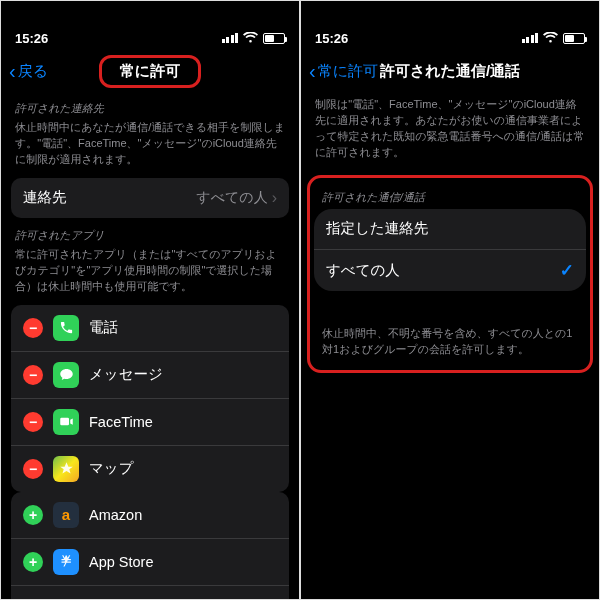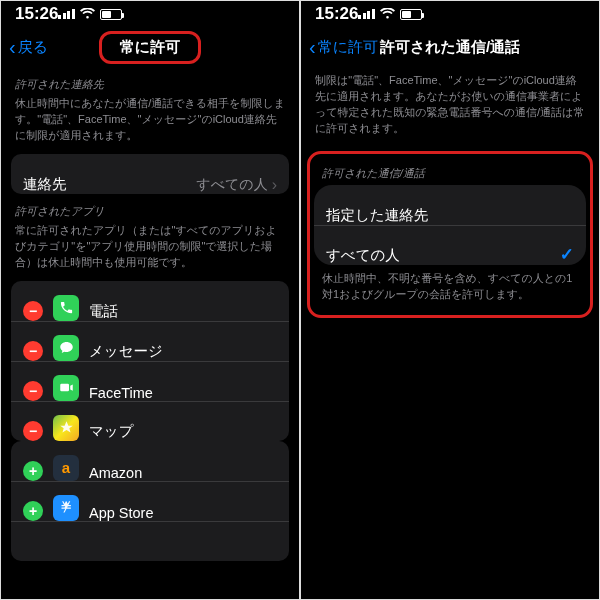--- a/index.html
+++ b/index.html
@@ -18,24 +18,25 @@
     overflow: hidden;
     color: #fff;
     position: relative;
     display: flex;
     flex-direction: column;
   }
   .statusbar {
     height: 26px;
     display: flex;
     align-items: center;
-    justify-content: flex-start;
+    justify-content: space-between;
     padding: 0 14px;
-    font-size: 17px;
+    font-size: 13px;
     font-weight: 600;
+    margin-top: 24px;
   }
   .status-right { display:flex; align-items:center; gap:5px; }
   .signal {
     display:flex; gap:1.5px; align-items:flex-end;
   }
   .signal i {
     width:3px; background:#fff; display:block;
   }
   .signal i:nth-child(1){height:4px}
   .signal i:nth-child(2){height:6px}
@@ -74,21 +75,21 @@
     padding: 6px 14px 10px;
   }
   .section-header{
     color:#8e8e93; font-size:11px; padding: 10px 14px 4px; font-style: italic;
   }
   .cell-group{
     background:#1c1c1e; border-radius:10px; margin:0 10px;
     overflow:hidden;
   }
   .cell{
-    display:flex; align-items:flex-end; padding:0 12px;
+    display:flex; align-items:center; padding:10px 12px;
     font-size:14.5px; min-height:40px;
     border-top:0.5px solid #3a3a3c;
   }
   .cell:first-child{border-top:none;}
   .cell .label{flex:1;}
   .cell .value{color:#8e8e93; font-size:14px; margin-right:4px;}
   .chev-right{color:#5a5a5e; font-size:16px;}
   .check{color:#0a84ff; font-size:17px; font-weight:bold;}
   .appicon{
     width:26px;height:26px;border-radius:6px;margin-right:10px;
@@ -107,21 +108,21 @@
   .ic-ft{background:#30d158;}
   .ic-maps{background:linear-gradient(135deg,#6fbf4a,#f8e71c,#f5a623);}
   .ic-amazon{background:#232f3e;}
   .ic-appstore{background:#1e90ff;}
   .hl-group{
     border:3px solid #d8201f; border-radius:14px;
     margin:4px 6px; padding:2px;
   }
   .hl-group .cell-group{margin:0 2px;border-radius:18px;}
   .hl-group .section-header{padding-left:10px;padding-right:10px;}
-  .hl-group .section-note{padding-left:10px;padding-right:10px;}
+  .hl-group .section-note{padding-left:10px;padding-right:10px;margin-top:29px;}
   .content::-webkit-scrollbar{width:0;}
 </style>
 </head>
 <body>
 
 <div class="phone">
   <div class="statusbar">
     <span>15:26</span>
     <div class="status-right">
       <span class="signal">

